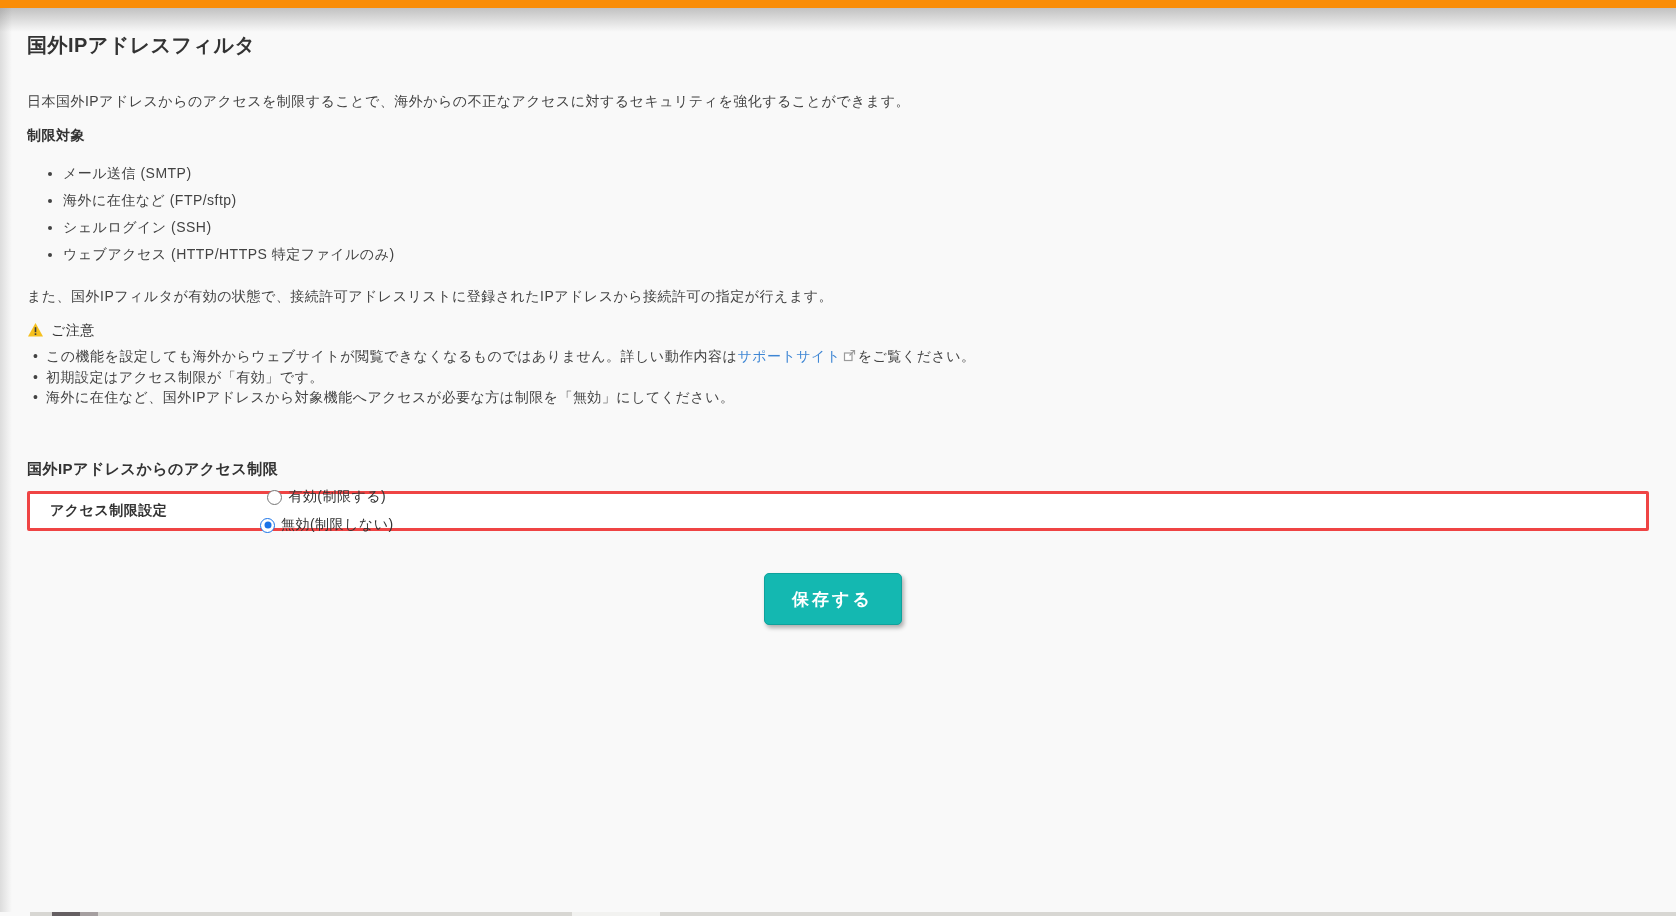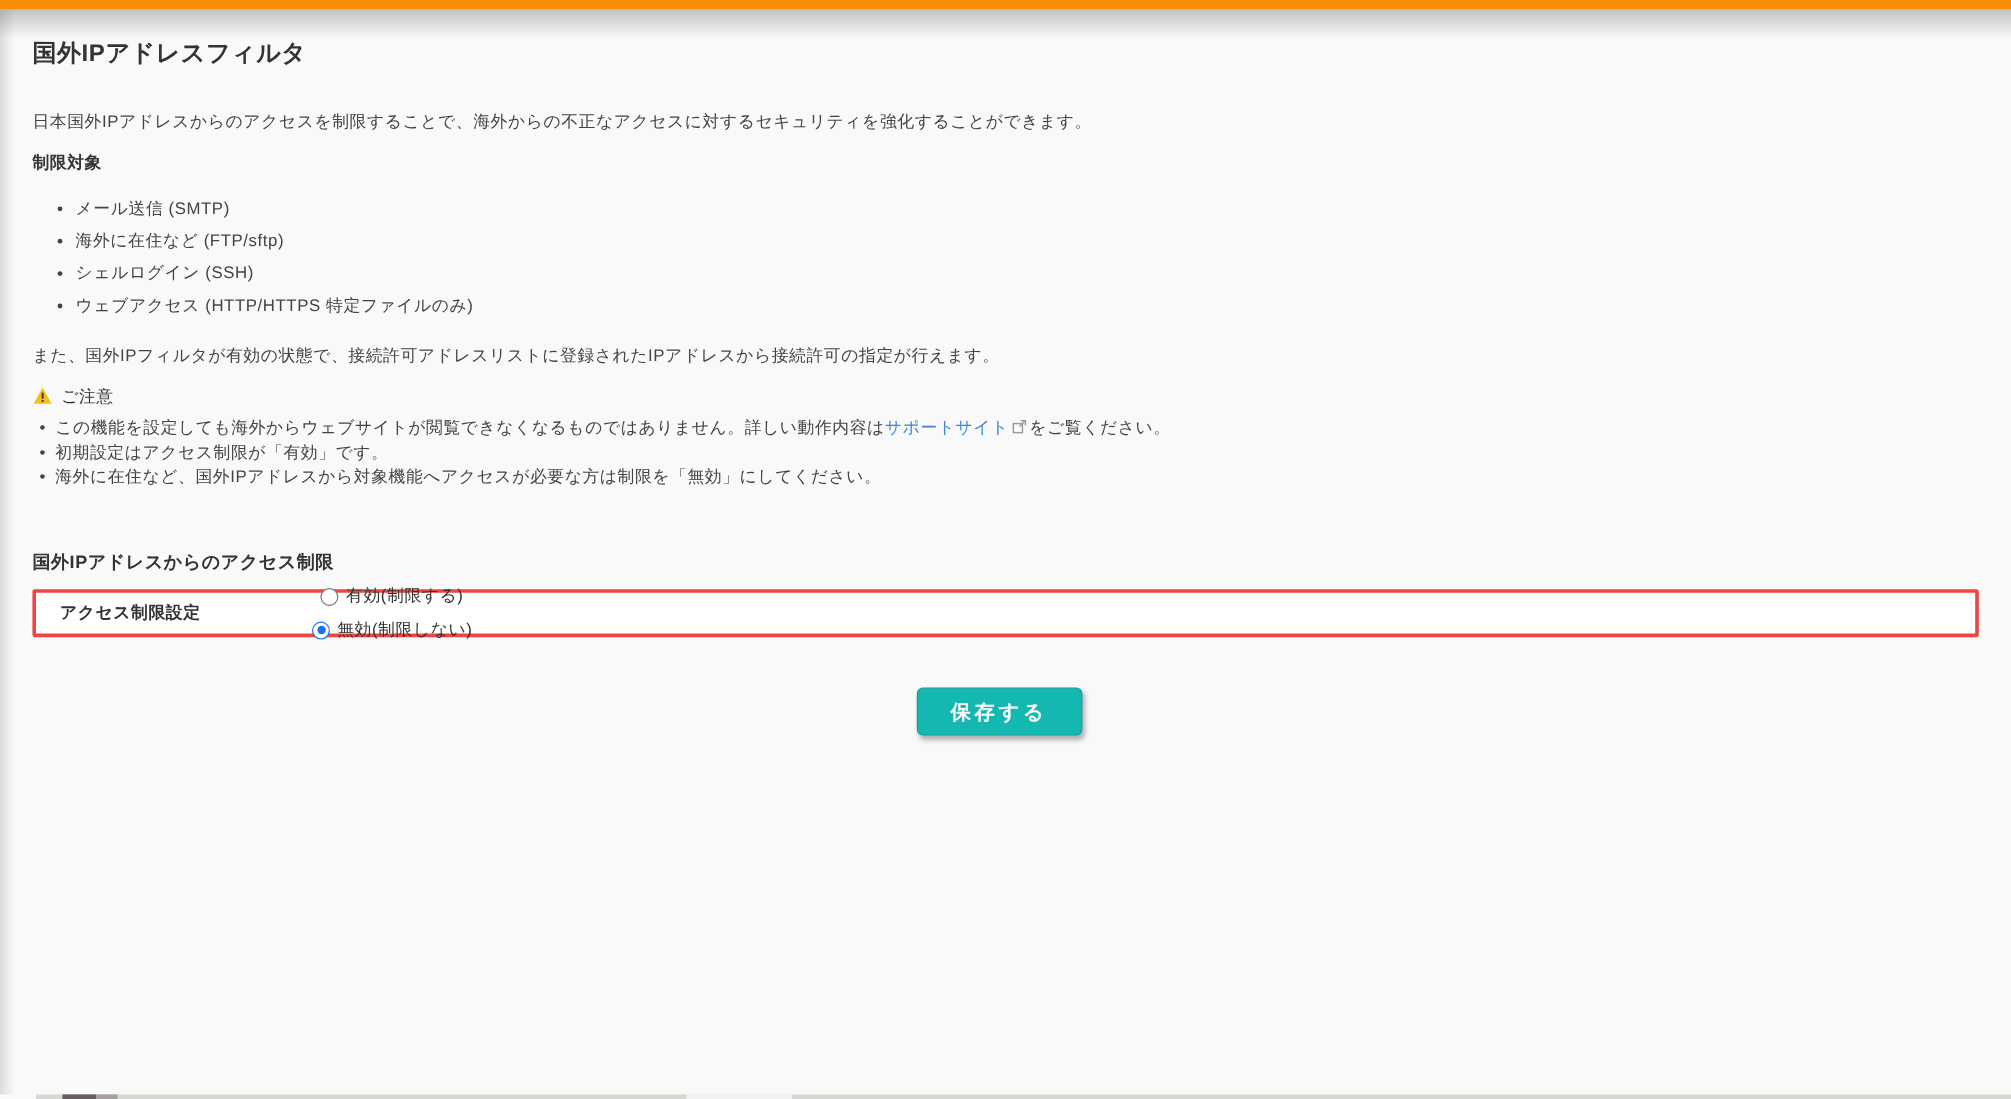--- a/index.html
+++ b/index.html
@@ -50,21 +50,21 @@
     border-radius:2px; display:flex; align-items:center; }
   .settings-label { width:230px; padding-left:20px; font-size:14px; font-weight:bold; color:#333; flex:none; }
   .radio-group { display:flex; align-items:center; gap:10px;flex-direction:column; }
   .radio-opt { display:flex; align-items:center; gap:6px; font-size:14px; color:#333; cursor:pointer; }
   .radio { width:15px; height:15px; border:1px solid #767676; border-radius:50%; background:#fff;
     position:relative; flex:none; }
   .radio.checked { border:1.5px solid #1a73e8; }
   .radio.checked::after { content:''; position:absolute; left:50%; top:50%; transform:translate(-50%,-50%);
     width:7px; height:7px; border-radius:50%; background:#1a73e8; }
 
-  .save-btn { display:block; margin:42px auto 0 auto; min-width:138px; height:40px; padding:0 26px;
+  .save-btn { display:block; margin:42px auto 0 auto; min-width:138px; height:52px; padding:0 26px;
     background:#14b8b1; color:#ffffff; font-family:inherit; font-size:17px; font-weight:bold;
     letter-spacing:3px; border:1px solid #0fa29c; border-radius:5px; cursor:pointer;
     box-shadow:2px 3px 4px rgba(0,0,0,0.3); }
 
   
   .bottom-sliver { position:absolute; left:0; right:0; bottom:0; height:4px; z-index:6; }
   .sliver-base { position:absolute; left:30px; right:0; top:0; bottom:0; background:#d8d7d3; }
   .sliver-dark { position:absolute; left:52px; width:28px; top:0; bottom:0; background:#655f62; }
   .sliver-mid { position:absolute; left:80px; width:18px; top:0; bottom:0; background:#a59fa0; }
   .sliver-gap { position:absolute; left:572px; width:88px; top:0; bottom:0; background:#f2f2f0; }

